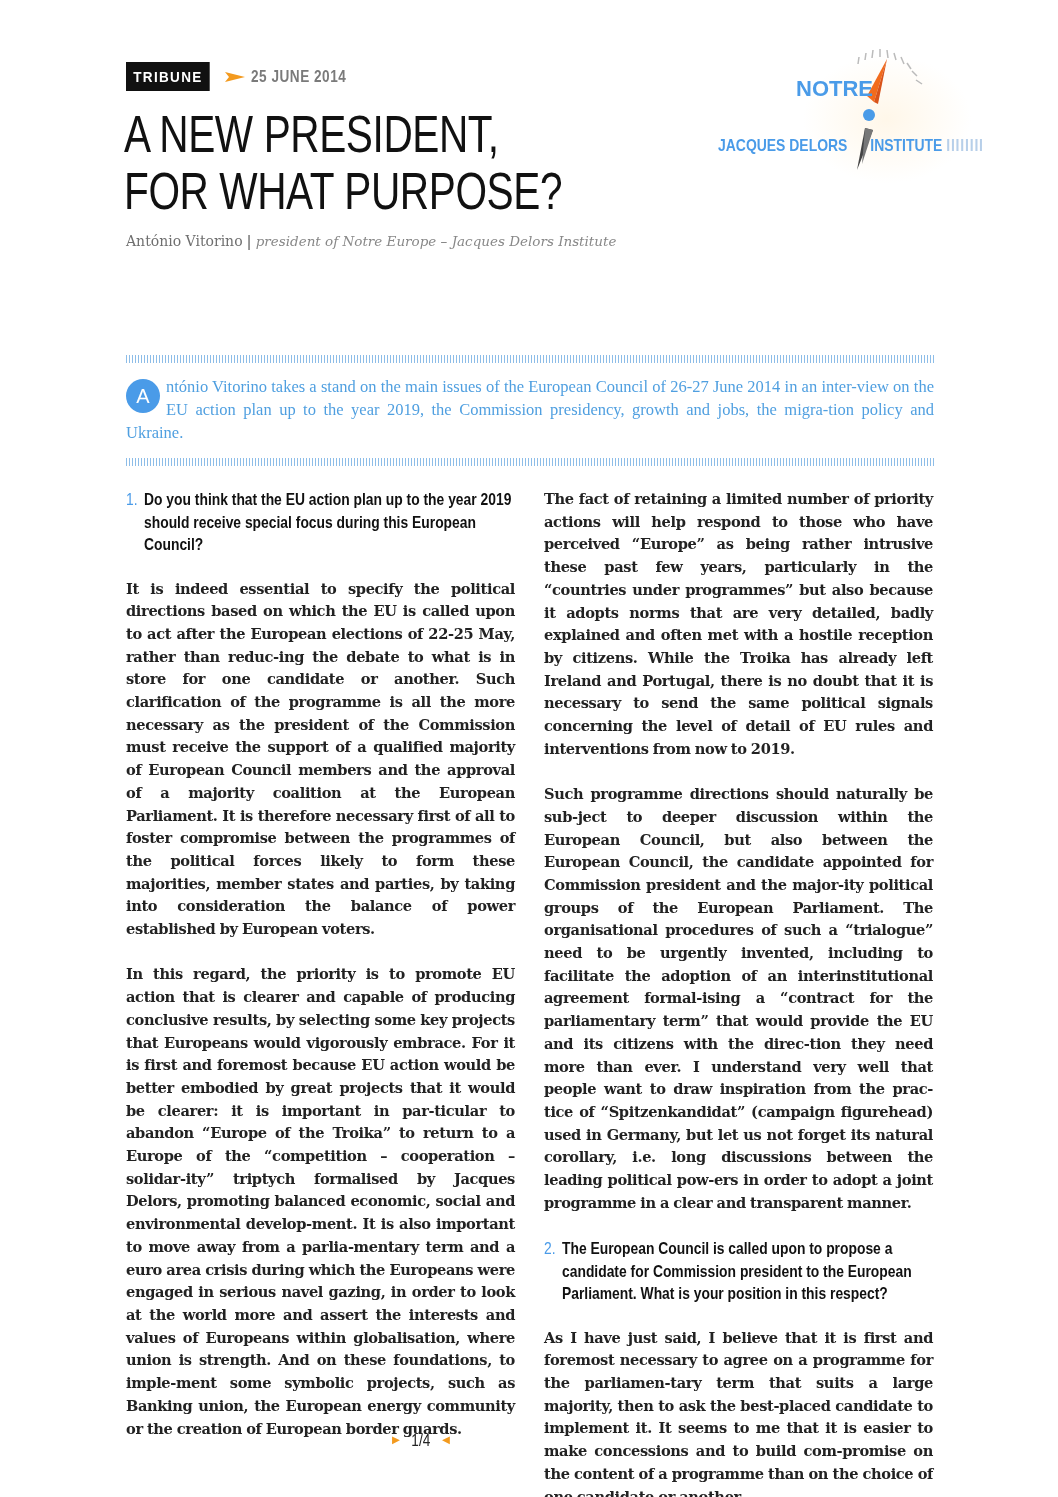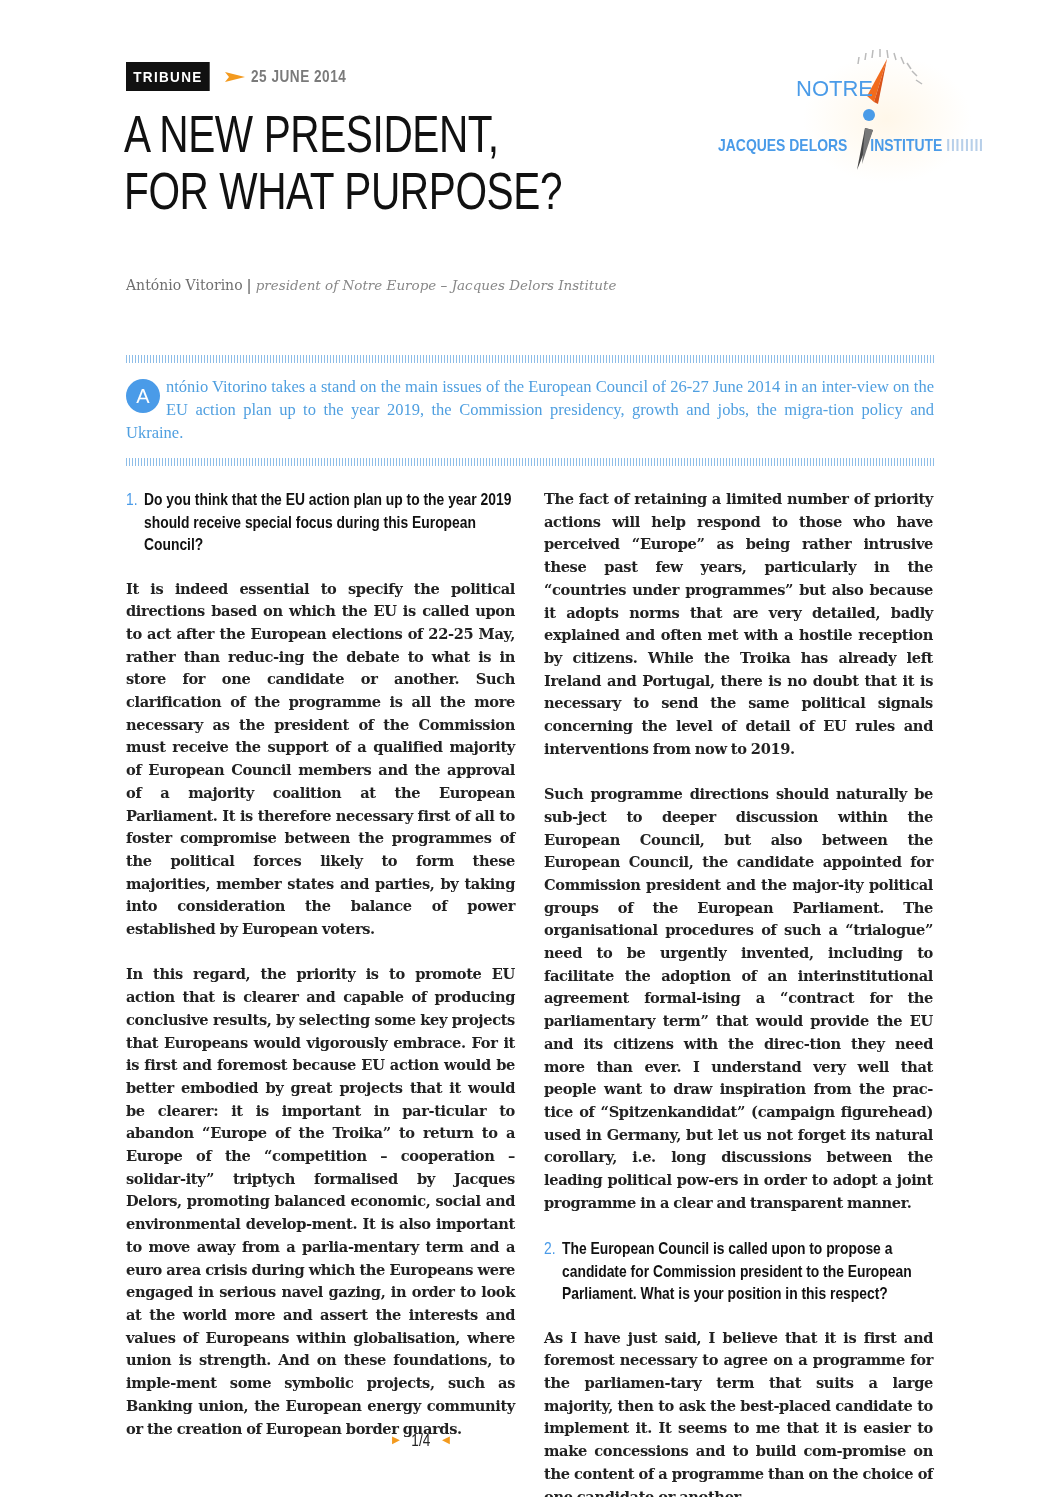--- a/index.html
+++ b/index.html
@@ -9,29 +9,29 @@
   
   .tag-row { position: absolute; left: 126px; top: 62px; display: flex; align-items: center; }
   .tag { background: #111; color: #fff; font-family: "Liberation Sans Narrow", "Liberation Sans", sans-serif; font-weight: bold; font-size: 15px; letter-spacing: 1.5px; padding: 5px 8px 4px 8px; line-height: 20px; transform: scaleX(0.9); transform-origin: left center; }
   .date-arrow { margin-left: 6px; width: 20px; height: 10px; position: relative; }
   .date-arrow svg { display: block; }
   .date { margin-left: 6px; color: #7a7a7a; font-family: "Liberation Sans", sans-serif; font-weight: bold; font-size: 16px; letter-spacing: 0.6px; transform: scaleX(0.85); transform-origin: left center; white-space: nowrap; }
 
   .title { position: absolute; left: 124px; top: 106px; margin: 0; font-family: "Liberation Sans", sans-serif; font-weight: normal; font-size: 52px; line-height: 57px; color: #111; letter-spacing: -0.5px; transform: scaleX(0.78); transform-origin: left top; white-space: nowrap; }
   .title span { display: block; }
 
-  .byline { position: absolute; left: 126px; top: 233px; font-family: "DejaVu Serif", serif; font-size: 14px; color: #777; white-space: nowrap; margin-top: 44px; }
+  .byline { position: absolute; left: 126px; top: 233px; font-family: "DejaVu Serif", serif; font-size: 14px; color: #777; white-space: nowrap; }
   .byline .author { color: #6f6f6f; }
   .byline .sep { color: #777; font-weight: bold; margin: 0 4px; }
   .byline .role { font-style: italic; color: #888; font-size: 13.5px; }
 
   
   .logo { position: absolute; left: 712px; top: 44px; width: 290px; height: 140px; }
   .logo .glow { position: absolute; left: 90px; top: 10px; width: 170px; height: 130px; border-radius: 50%; background: radial-gradient(ellipse at center, rgba(255,240,215,0.55) 0%, rgba(255,255,255,0) 70%); }
-  .logo .notre { position: absolute; left: 84px; top: 32px; font-family: "Liberation Sans", sans-serif; font-weight: normal; font-size: 22px; color: #4a9be8; letter-spacing: 0px; }
+  .logo .notre { position: absolute; left: 84px; top: 32px; font-family: "Liberation Sans", sans-serif; font-weight: bold; font-size: 22px; color: #4a9be8; letter-spacing: 0px; }
   .logo .europe { position: absolute; left: 84px; top: 48px; font-family: "Liberation Sans", sans-serif; font-weight: bold; font-size: 35px; color: #4a9be8; letter-spacing: 0.5px; white-space: nowrap; }
   .logo .europe .gap { display: inline-block; width: 40px; }
   .logo .jdi { position: absolute; left: 6px; top: 92px; font-family: "Liberation Sans", sans-serif; font-weight: bold; font-size: 17px; color: #4a9be8; white-space: nowrap; transform: scaleX(0.82); transform-origin: left top; }
   .logo .jdi .gap { display: inline-block; width: 28px; }
   .logo .ticks { color: #b7cfe9; letter-spacing: 1px; }
   .logo svg.compass { position: absolute; left: 0; top: 0; }
 
   
   .rule { position: absolute; left: 126px; width: 808px; height: 8px; background: repeating-linear-gradient(to right, #8dbde8 0 1px, transparent 1px 3px); }
   .rule.top { top: 355px; }

